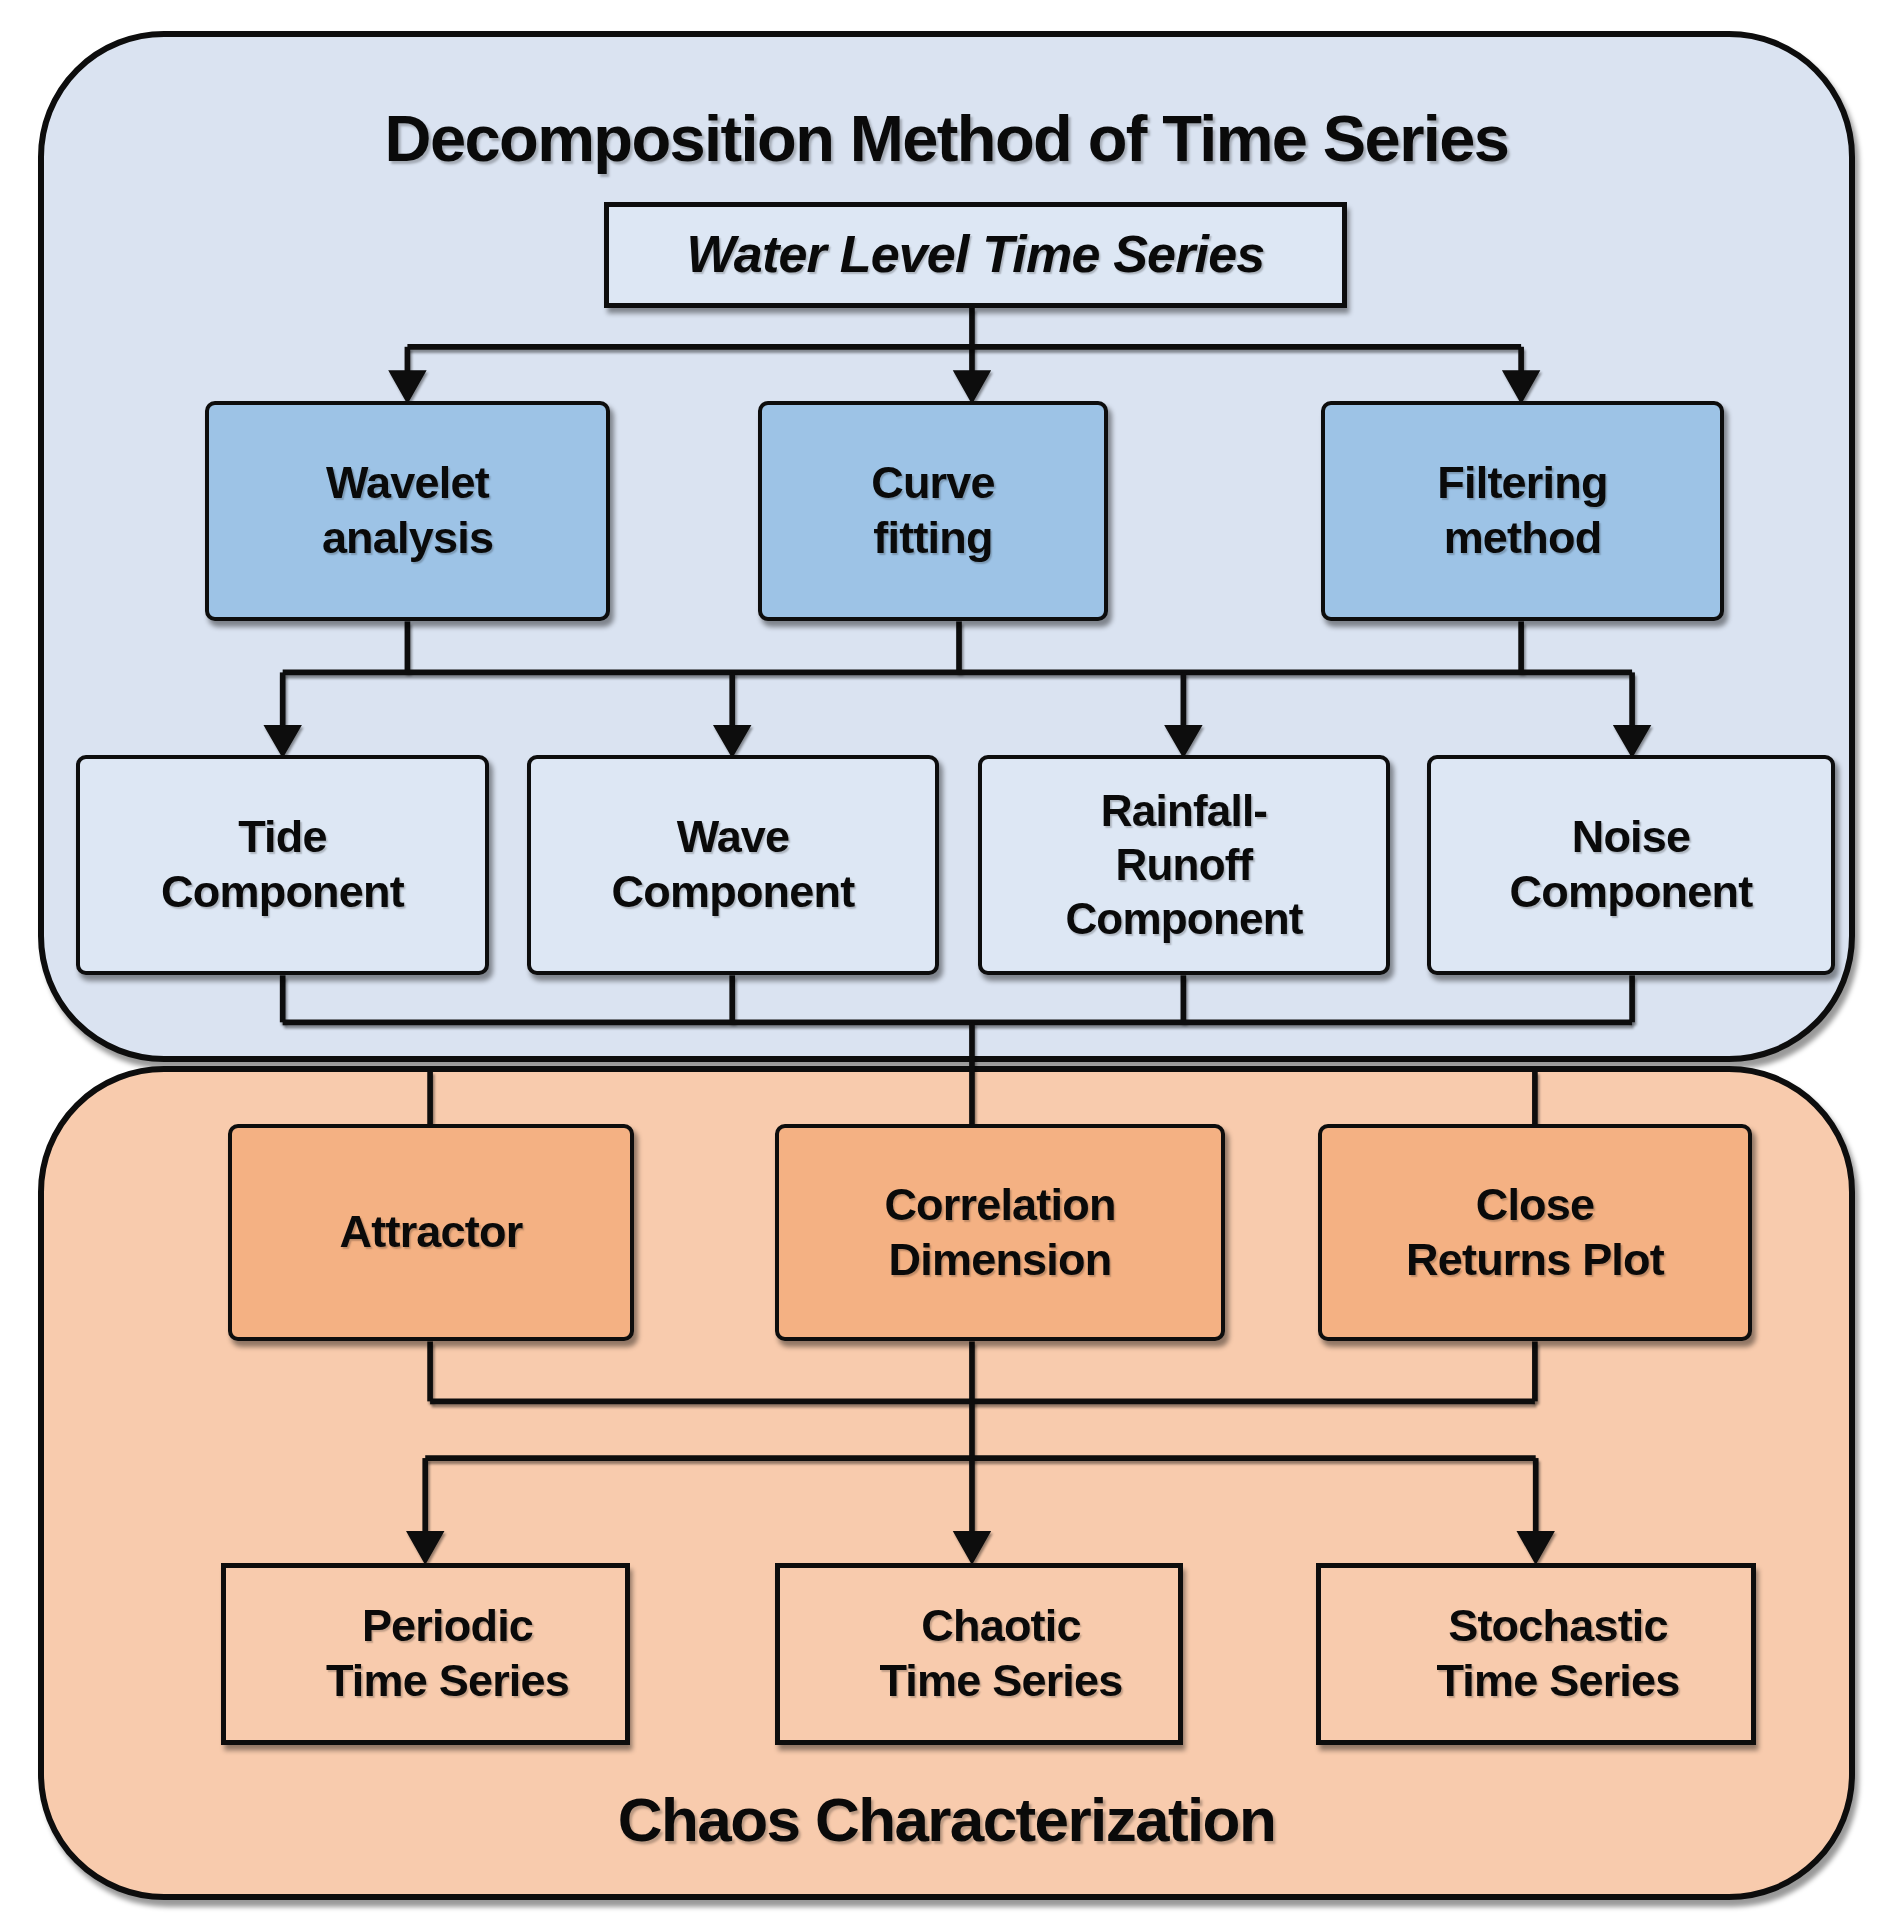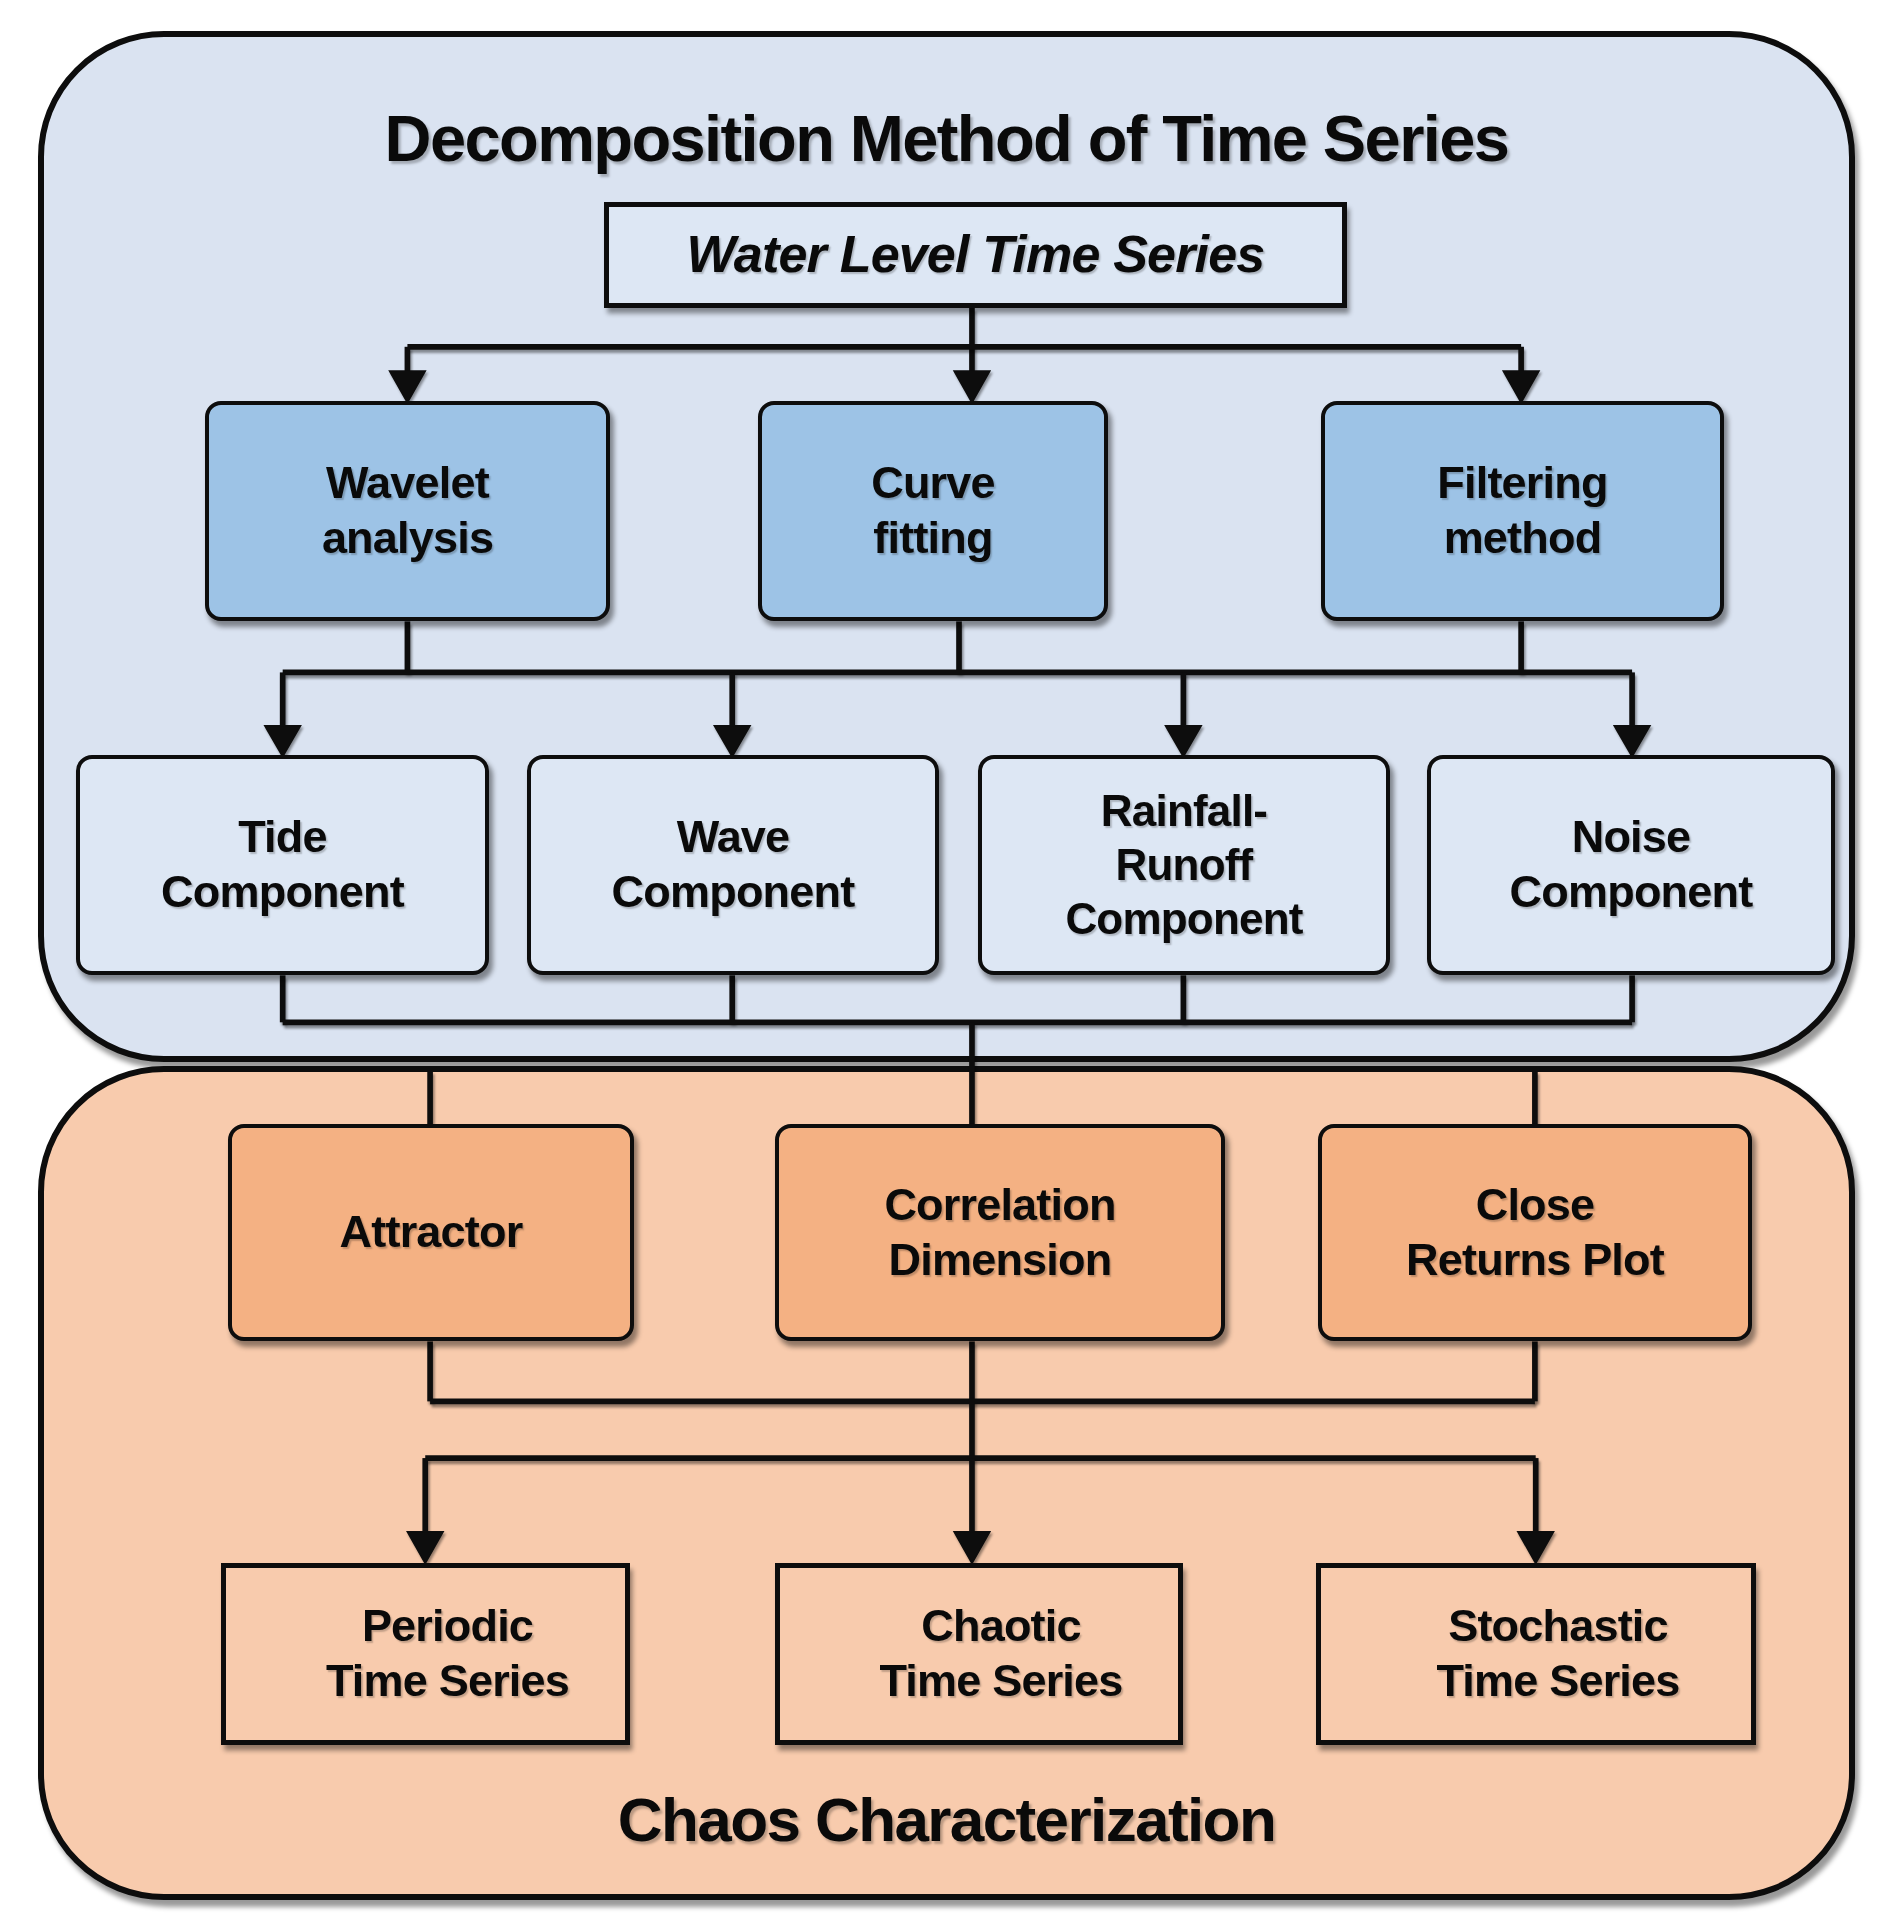--- a/index.html
+++ b/index.html
@@ -36,21 +36,21 @@
   }
   .section-title.top{top:24px;margin-top:40px;}
   .section-title.bottom{bottom:39px;font-size:62px;}
   .box{
     position:absolute;display:flex;align-items:center;justify-content:center;
     text-align:center;border:4.9px solid var(--line-color);
     font-size:45px;line-height:1.22;letter-spacing:-0.8px;white-space:pre-line;
     box-shadow:3.2px 5.7px 4.9px rgba(0,0,0,0.42);z-index:3;
     text-shadow:1.6px 2.4px 1.6px rgba(0,0,0,0.22);
   }
-  .box.rounded{border-radius:16px;}
+  .box.rounded{border-radius:10px;}
   .box.source{
     left:604px;top:202px;width:743px;height:106px;
     background:var(--light-box-bg);border-width:5.7px;font-size:52px;font-style:italic;
   }
   .box.method{background:var(--blue-box-bg);top:401px;height:220px;}
   .box.component{background:var(--light-box-bg);top:755px;height:220px;}
   .box.analysis{background:var(--orange-box-bg);top:1124px;height:217px;}
   .box.result{
     background:var(--orange-container-bg);top:1563px;height:182px;border-width:5.7px;padding-left:44px;
   }

